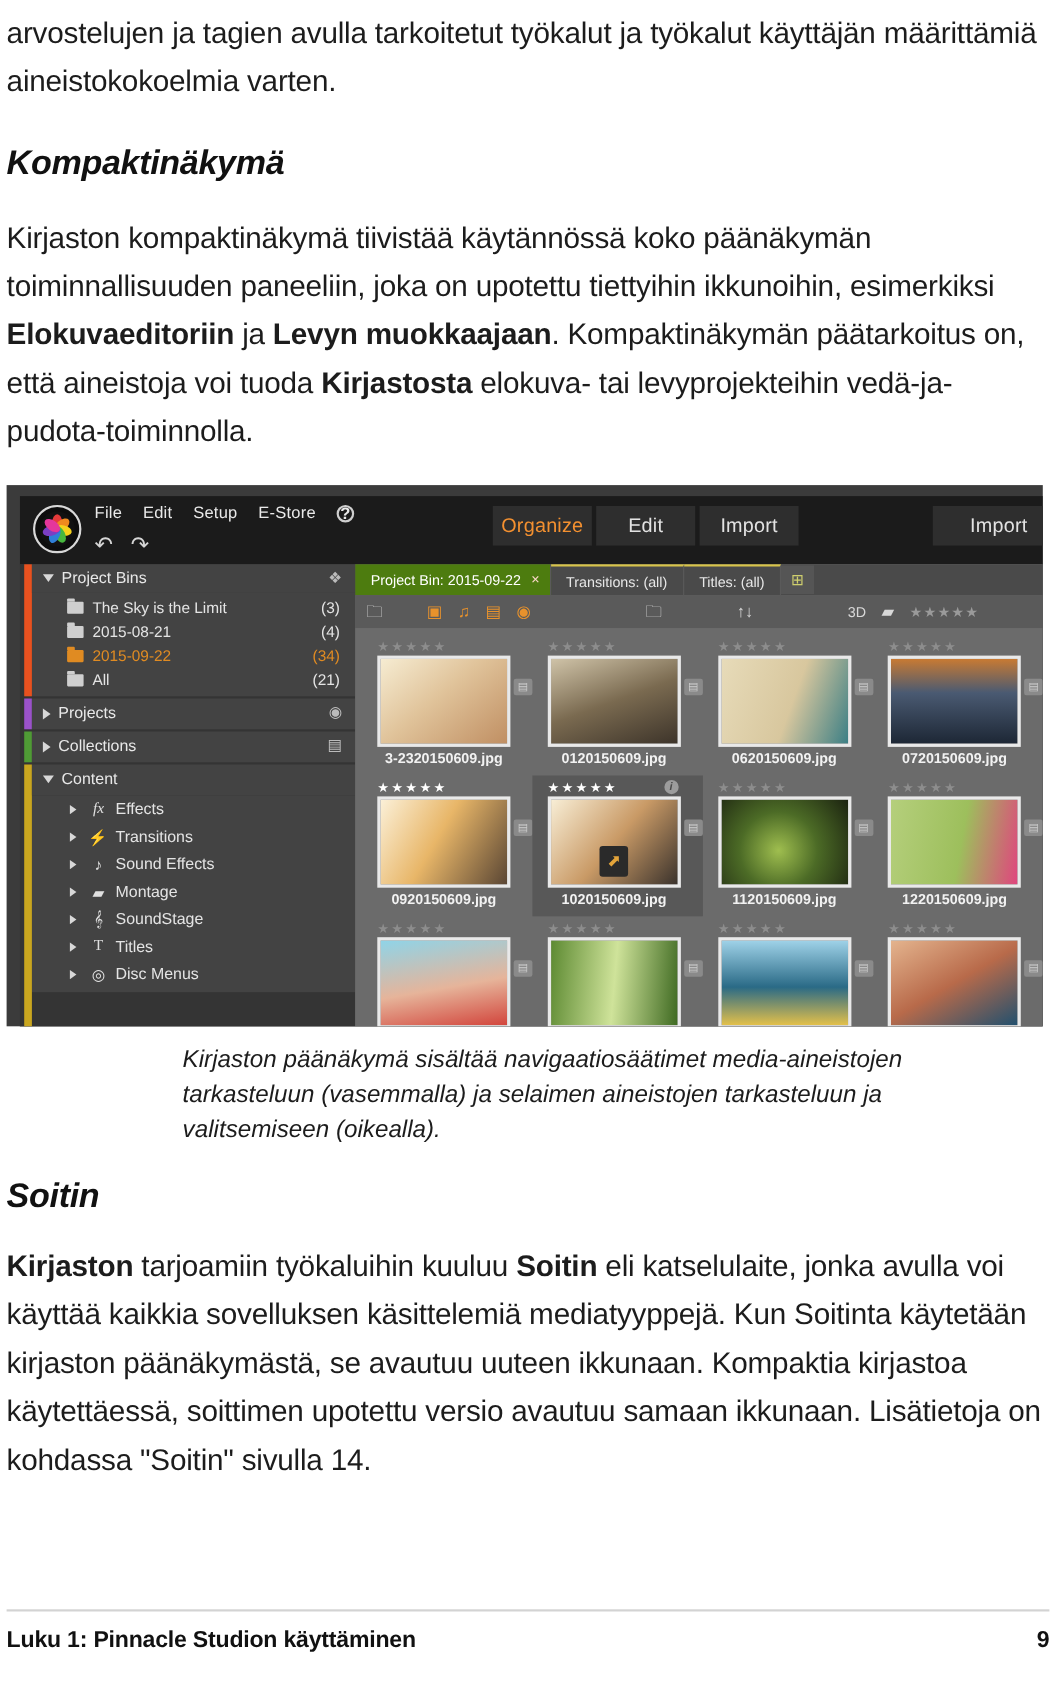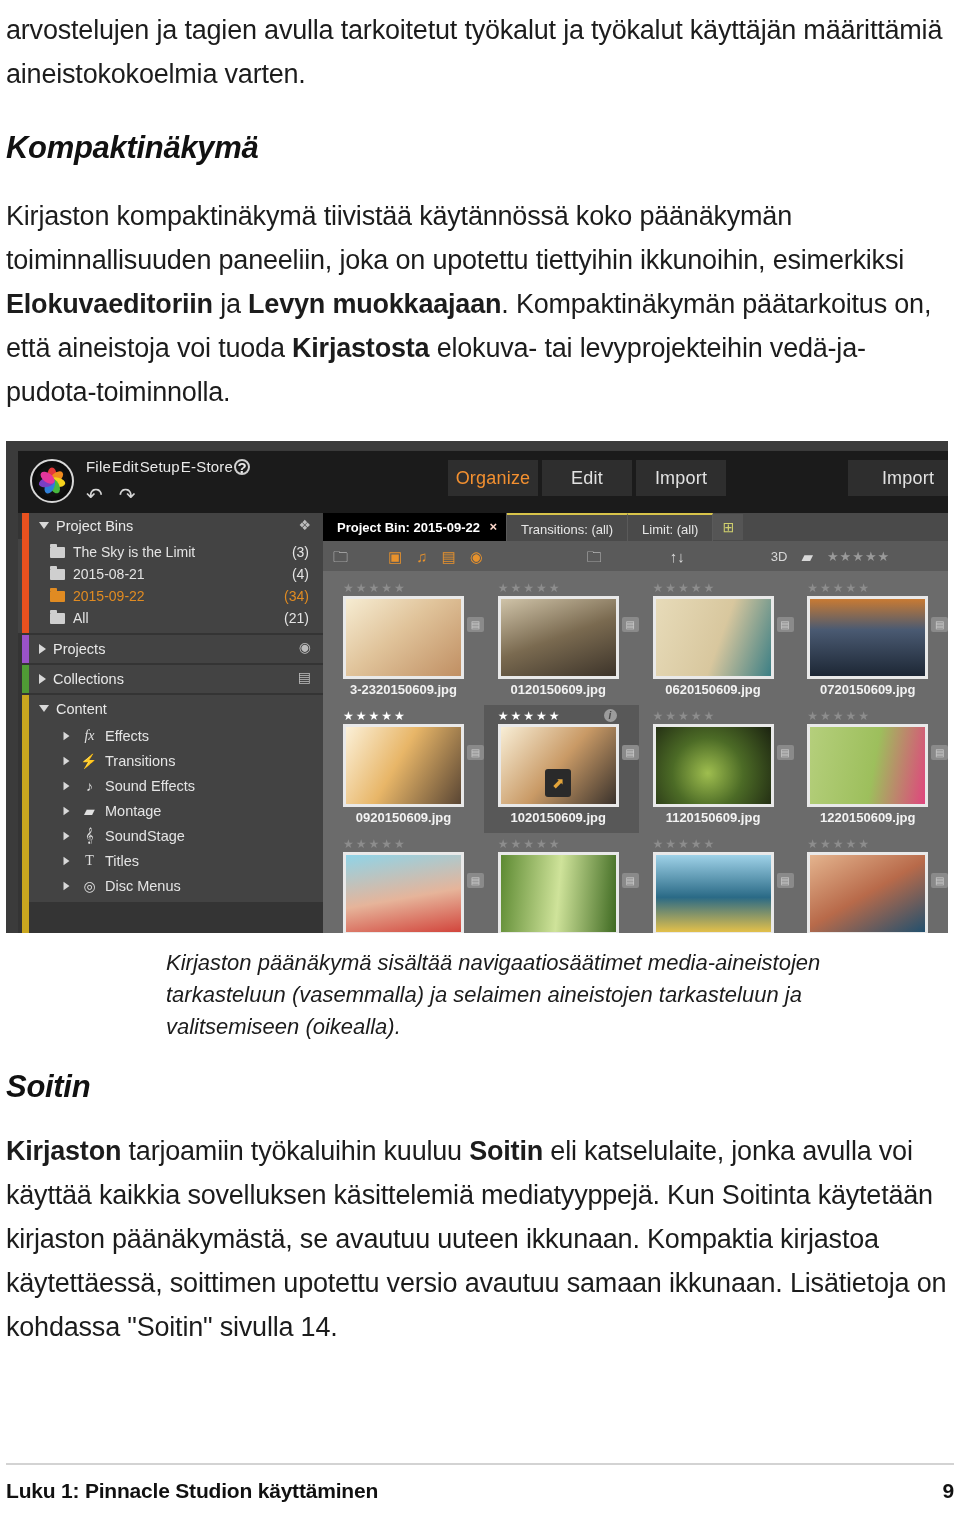--- a/index.html
+++ b/index.html
@@ -87,21 +87,21 @@
     border-radius: 50%;
     background: #0d0d0d;
     border: 2px solid #d8d8d8;
     box-sizing: border-box;
   }
   .logo svg { position:absolute; left:3px; top:3px; }
   .menu-items {
     position: absolute;
     left: 68px; top: 7px;
     display: flex;
-    gap: 1px;
+    gap: 19px;
     align-items: center;
   }
   .menu-items span {
     color: #e9e9e9;
     font-size: 15px;
     letter-spacing: 0.2px;
   }
   .help-icon {
     width: 16px; height: 16px;
     border-radius: 50%;
@@ -186,20 +186,21 @@
     margin-top: 3px;
   }
   .head-tool {
     position: absolute;
     right: 12px; top: 4px;
     color: #c9c9c9;
     font-size: 14px;
     opacity: .9;
   }
   .bin-list {
+    margin-left: 11px;
     background: #434343;
     padding: 2px 0 4px 0;
   }
   .bin-row {
     height: 22px;
     display: flex;
     align-items: center;
     color: #e4e4e4;
     font-size: 14px;
     padding-left: 32px;
@@ -271,23 +272,23 @@
     display: flex;
     align-items: center;
     justify-content: center;
     color: #e7e7e7;
     font-size: 13px;
     padding: 0 14px;
     border-right: 1px solid #5a5a5a;
     position: relative;
   }
   .bin-tab.active {
-    background: #000000;
+    background: #4d7c0f;
     color: #ffffff;
-    font-weight: bold;
+    font-weight: normal;
     padding-right: 26px;
   }
   .bin-tab.active .x {
     position: absolute;
     right: 9px; top: 6px;
     color: #ffd9cd;
     font-size: 13px;
   }
   .bin-tab.yellow-top { border-top: 2px solid #d8c44a; }
   .tab-add {
@@ -582,21 +583,21 @@
       </div>
 
       <div class="browser">
 
         <div class="bin-tabs">
           <div class="bin-tab active">
             <span>Project Bin: 2015-09-22</span>
             <span class="x">×</span>
           </div>
           <div class="bin-tab yellow-top">Transitions: (all)</div>
-          <div class="bin-tab yellow-top">Limit: (all)</div>
+          <div class="bin-tab yellow-top">Titles: (all)</div>
           <div class="tab-add">⊞</div>
         </div>
 
         <div class="bin-toolbar">
           <span class="tb-icon" style="margin-left:10px">🗀</span>
           <span class="tb-icon orange" style="margin-left:40px">▣</span>
           <span class="tb-icon orange">♫</span>
           <span class="tb-icon orange">▤</span>
           <span class="tb-icon orange">◉</span>
           <span class="tb-icon" style="margin-left:104px">🗀</span>

